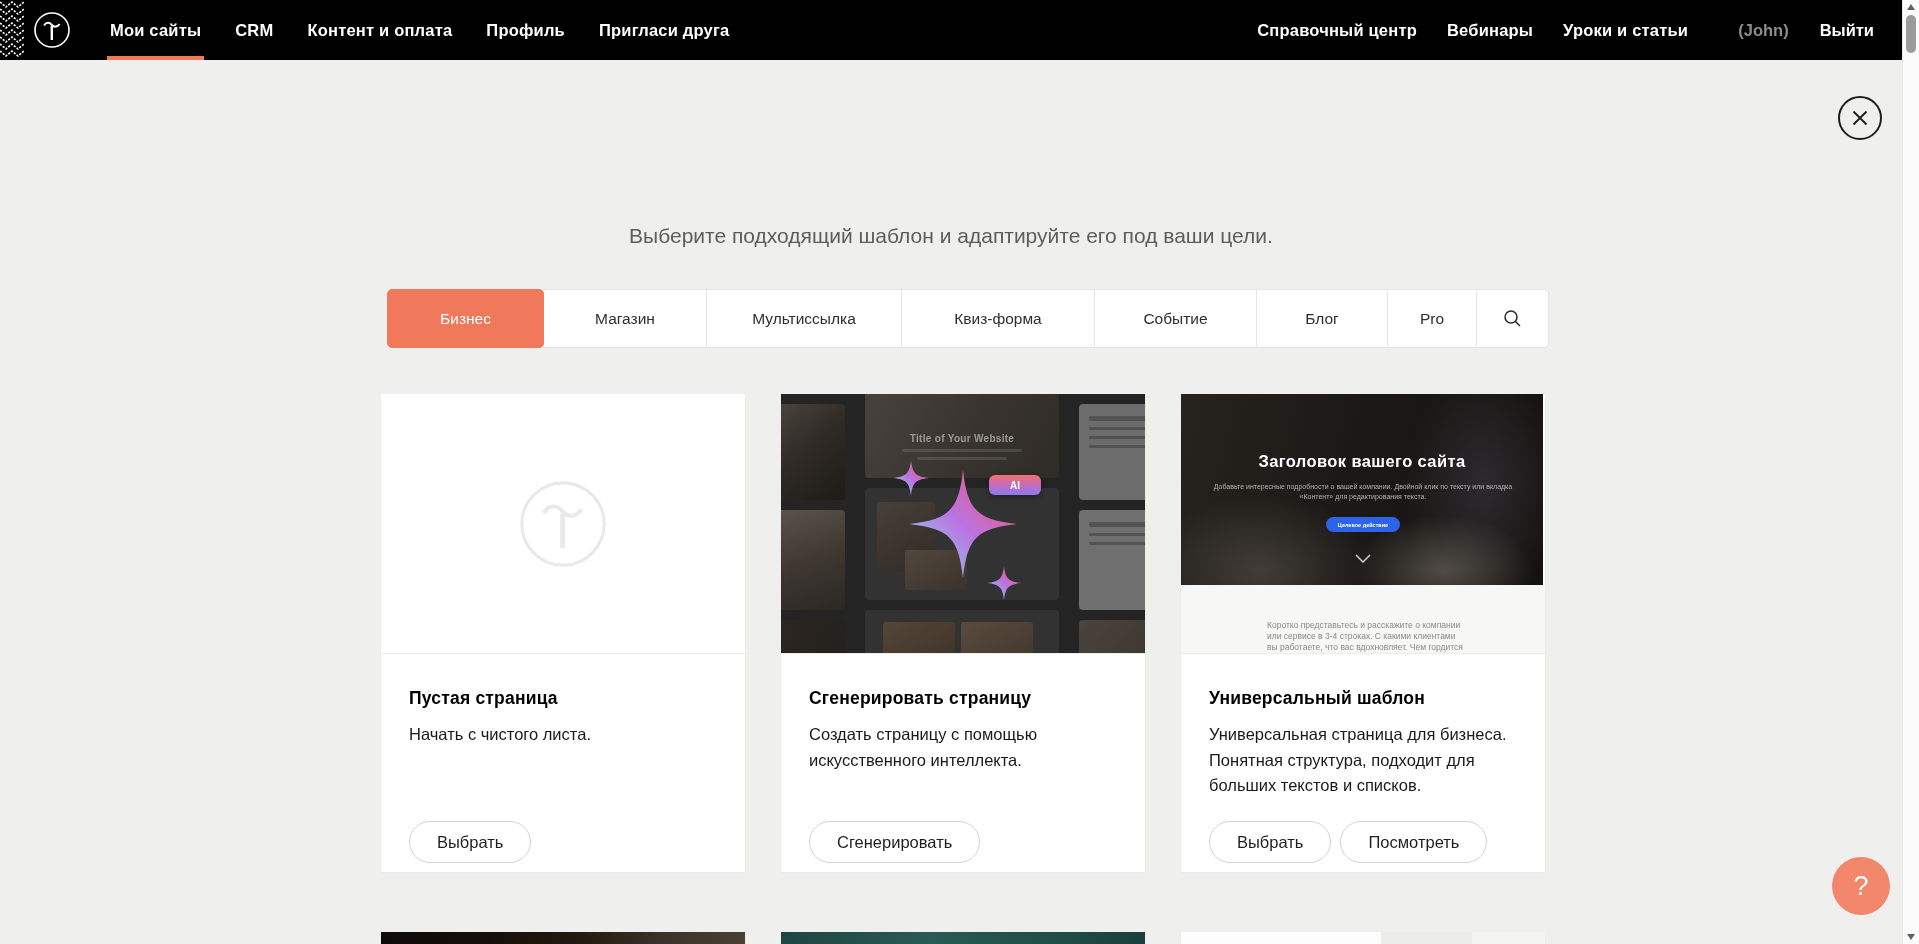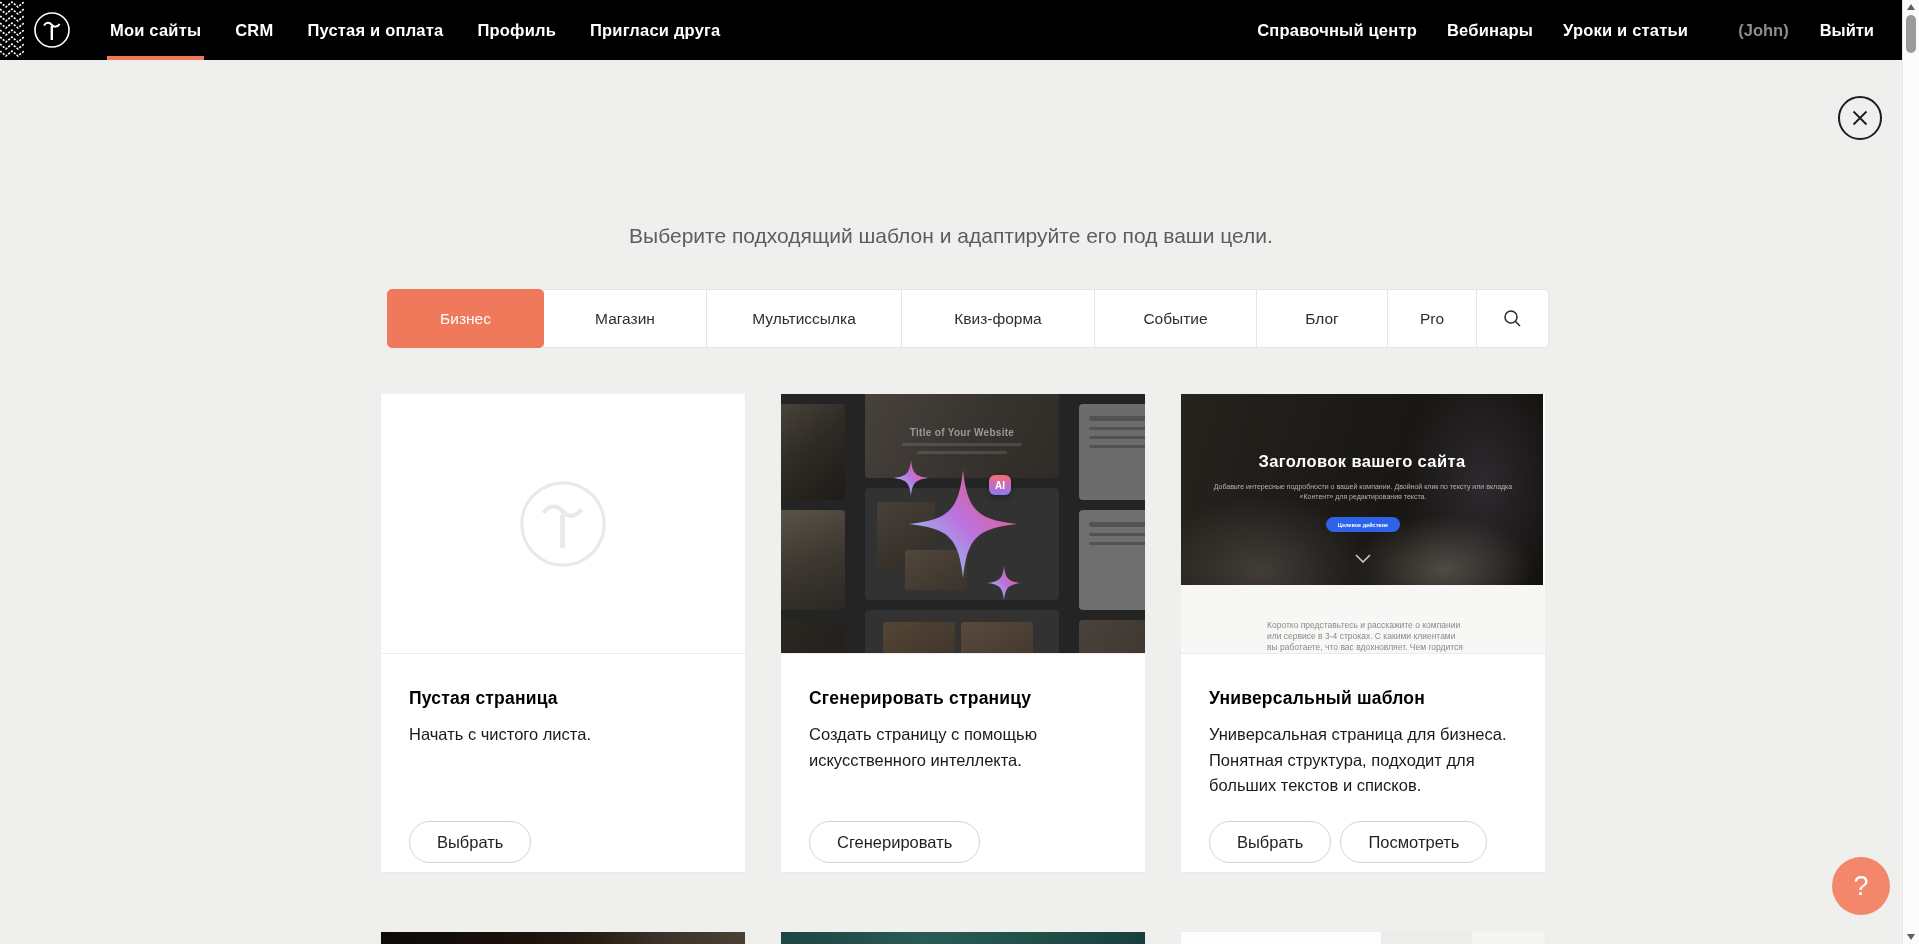--- a/index.html
+++ b/index.html
@@ -63,37 +63,37 @@
   
   .blank-img { display:flex; align-items:center; justify-content:center; background:#fff; }
 
   
   .collage { background:#2c2c2c; }
   .tile { position:absolute; border-radius:4px; }
   .t-l1{left:-38px;top:10px;width:102px;height:96px;background:linear-gradient(140deg,#6a6157 5%,#3a342c 55%,#23201b);}
   .t-l2{left:-38px;top:116px;width:102px;height:100px;background:linear-gradient(160deg,#7d7468,#4f473d 55%,#35302a);}
   .t-l3{left:-38px;top:226px;width:102px;height:60px;background:linear-gradient(120deg,#3a332c,#2a2520);}
   .t-c1{left:84px;top:-26px;width:194px;height:110px;background:linear-gradient(120deg,#5f574f,#46403a 60%,#3b3630);
-        display:flex;flex-direction:column;align-items:center;justify-content:flex-end;padding-bottom:24px;}
+        display:flex;flex-direction:column;align-items:center;justify-content:flex-end;padding-bottom:18px;}
   .t-c1 .mini-title{color:#cfcbc6;font-size:10px;font-weight:bold;letter-spacing:.3px;}
   .t-c1 .mini-line{width:120px;height:3px;background:rgba(255,255,255,.18);margin-top:5px;border-radius:2px;}
   .t-c2{left:84px;top:94px;width:194px;height:112px;background:#3f3f3f;}
   .t-c2 .ph{position:absolute;left:12px;top:14px;width:58px;height:70px;background:linear-gradient(150deg,#5d5248,#3c352d);border-radius:3px;}
   .t-c2 .ph2{position:absolute;left:40px;bottom:10px;width:62px;height:40px;background:linear-gradient(150deg,#6a5c4c,#4a4036);border-radius:3px;}
   .t-c3{left:84px;top:216px;width:194px;height:70px;background:#3f3f3f;}
   .t-c3 .ph{position:absolute;left:18px;top:12px;width:72px;height:52px;background:linear-gradient(150deg,#6e5a46,#4c3e30);border-radius:3px;}
   .t-c3 .ph2{position:absolute;left:96px;top:12px;width:72px;height:52px;background:linear-gradient(150deg,#75604e,#514334);border-radius:3px;}
   .t-r1{right:-40px;top:10px;width:106px;height:96px;background:#8f8f8f;}
   .t-r2{right:-40px;top:116px;width:106px;height:100px;background:#939393;}
   .t-r3{right:-40px;top:226px;width:106px;height:60px;background:linear-gradient(130deg,#60574d,#453d34);}
   .lines i{display:block;height:3px;background:rgba(40,40,40,.35);margin:6px 10px 0 10px;border-radius:2px;}
   .lines i:first-child{margin-top:12px;height:5px;width:60%;}
   .collage-dim { position:absolute; inset:0; background:rgba(18,18,18,.28); }
   .spark { position:absolute; }
-  .ai-badge { position:absolute; left:208px; top:81px; width:22px; height:20px; border-radius:6px;
+  .ai-badge { position:absolute; left:208px; top:81px; width:52px; height:20px; border-radius:6px;
               background:linear-gradient(180deg,#f26f6f 0%,#c06cc4 55%,#8b7bef 100%);
               color:#fff; font-size:10px; font-weight:bold; display:flex; align-items:center; justify-content:center;
               box-shadow:0 2px 6px rgba(0,0,0,.35); }
 
   
   .hero { position:relative; width:362px; height:191px; overflow:hidden;
           background:linear-gradient(105deg,#38322c 0%,#262220 45%,#1b1815 100%); }
   .hero .blob1 { position:absolute; right:-20px; top:-30px; width:160px; height:240px;
                  background:radial-gradient(closest-side,#4a4350,transparent); opacity:.8; }
   .hero .blob2 { position:absolute; left:-30px; bottom:-60px; width:220px; height:150px;
@@ -147,21 +147,21 @@
 
     <nav class="nav-left">
       <div class="nav-item">
         <span>Мои сайты</span>
         <span class="underline"></span>
       </div>
       <div class="nav-item">
         <span>CRM</span>
       </div>
       <div class="nav-item">
-        <span>Пустая и оплата</span>
+        <span>Контент и оплата</span>
       </div>
       <div class="nav-item">
         <span>Профиль</span>
       </div>
       <div class="nav-item">
         <span>Пригласи друга</span>
       </div>
     </nav>
 
     <nav class="nav-right">

